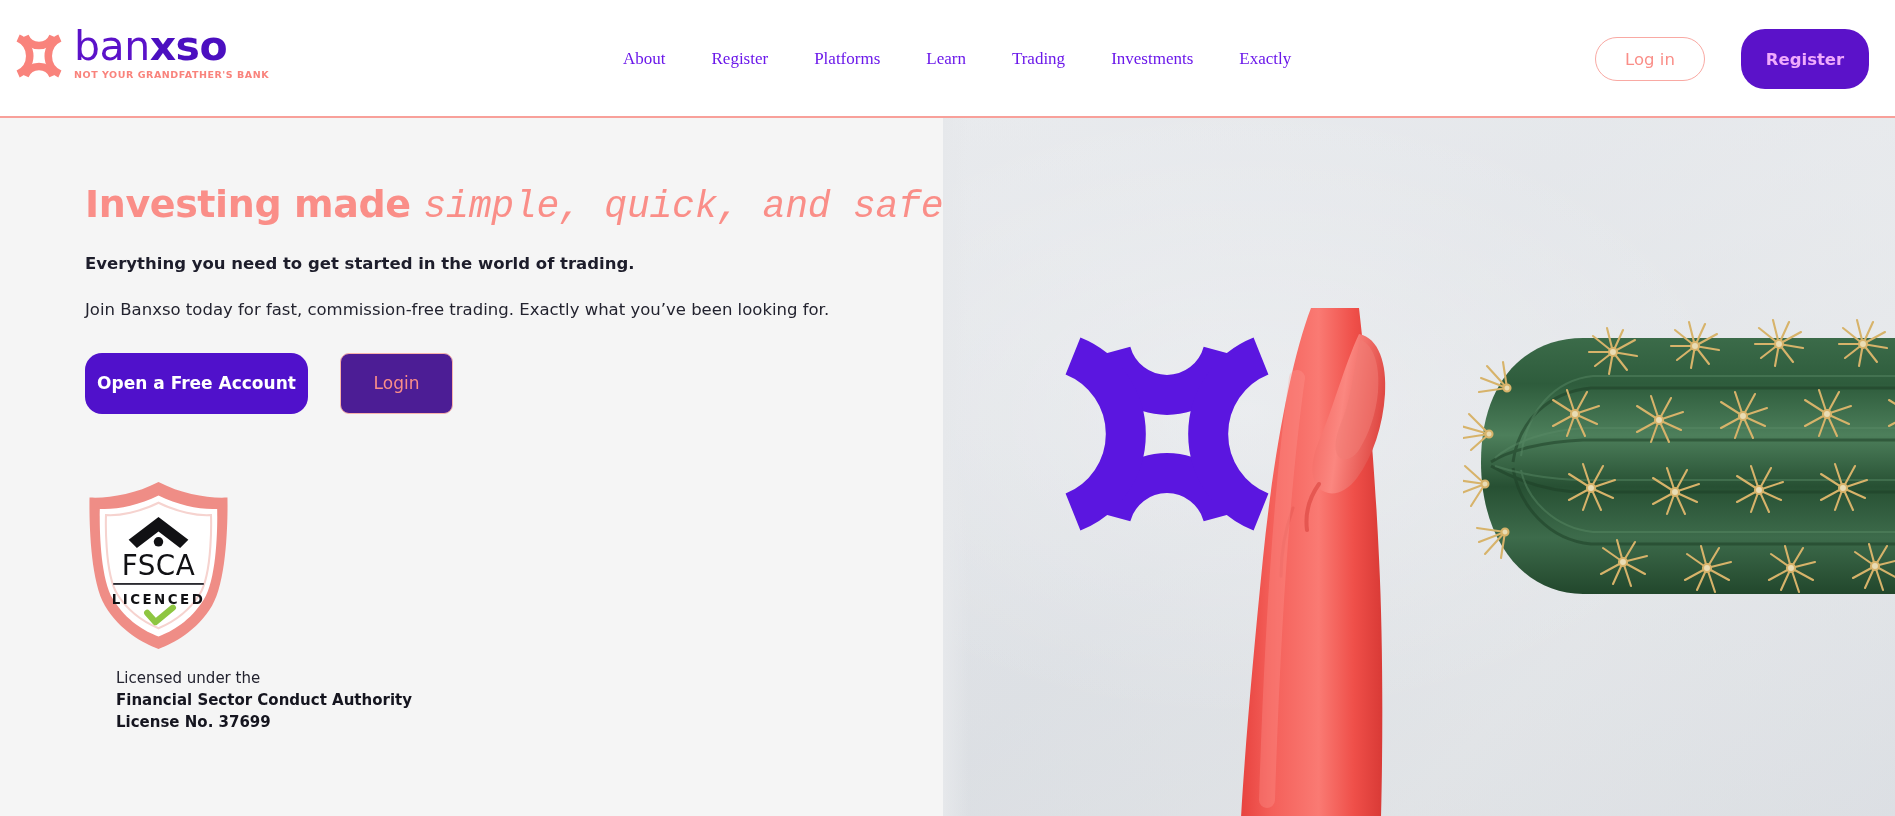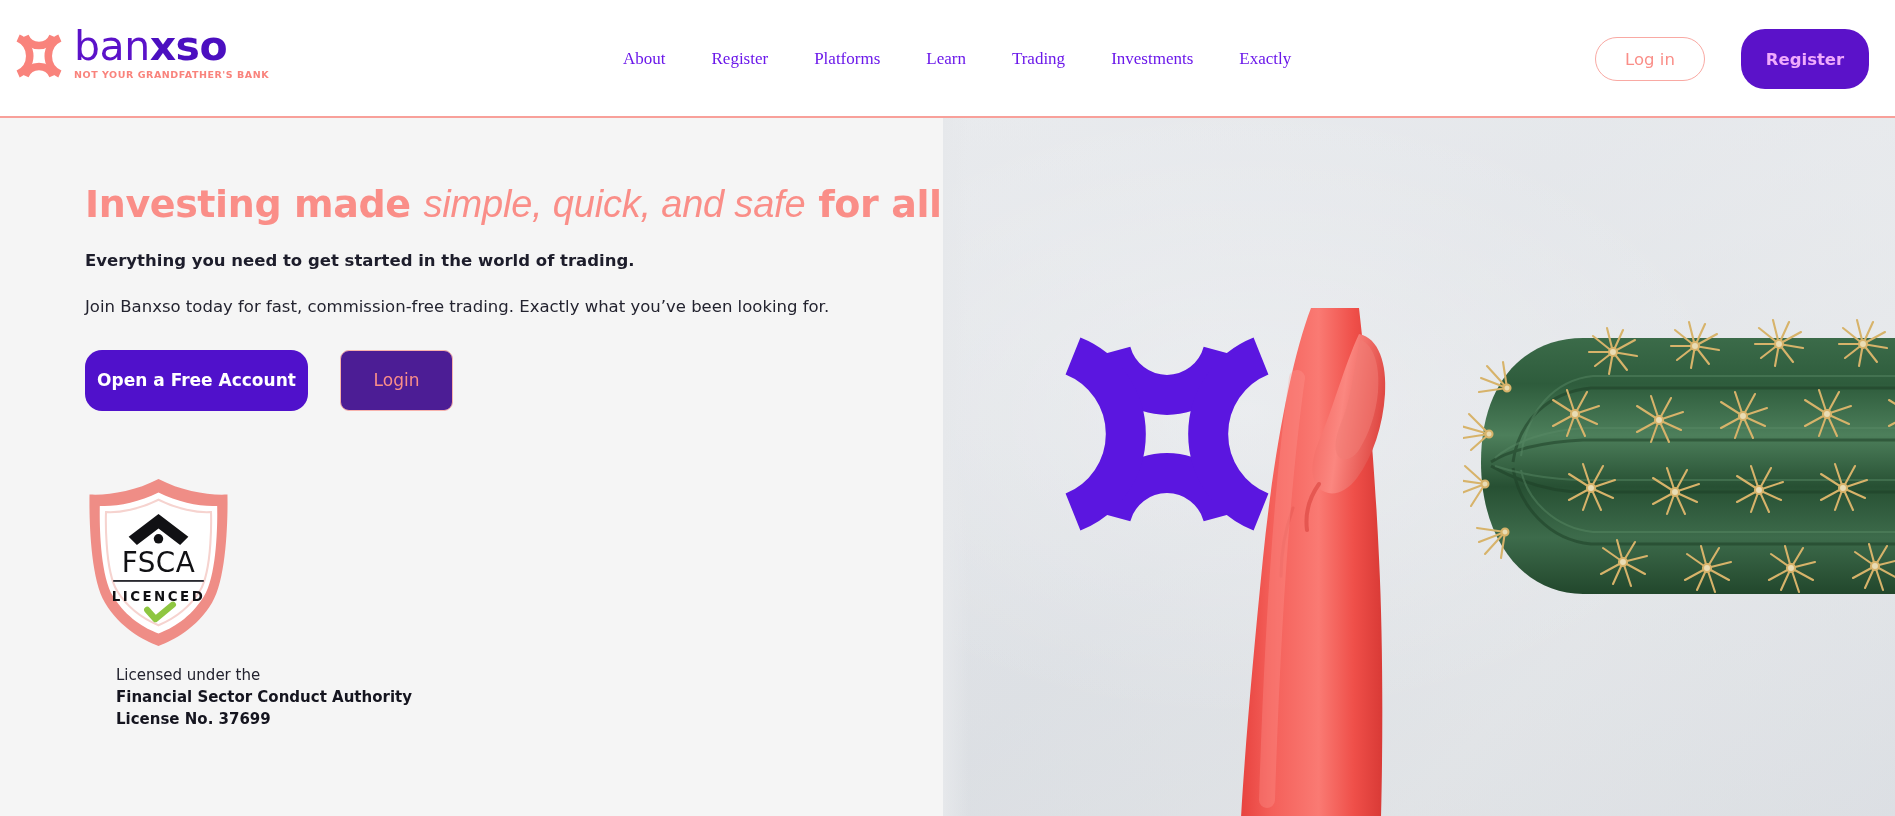--- a/index.html
+++ b/index.html
@@ -128,21 +128,21 @@
     margin-bottom: 24px;
   }
   .headline .h-bold {
     font-weight: 700;
     font-family: "DejaVu Sans", sans-serif;
     letter-spacing: -0.4px;
   }
   .headline .h-italic {
     font-style: italic;
     font-weight: 400;
-    font-family: Liberation Sans, sans-serif;
+    font-family: Liberation Mono, monospace;
     letter-spacing: -0.2px;
   }
 
   .sub-bold {
     font-size: 16.5px;
     font-weight: 700;
     color: #1d1d2b;
     margin-bottom: 27px;
     font-family: "DejaVu Sans", sans-serif;
   }

